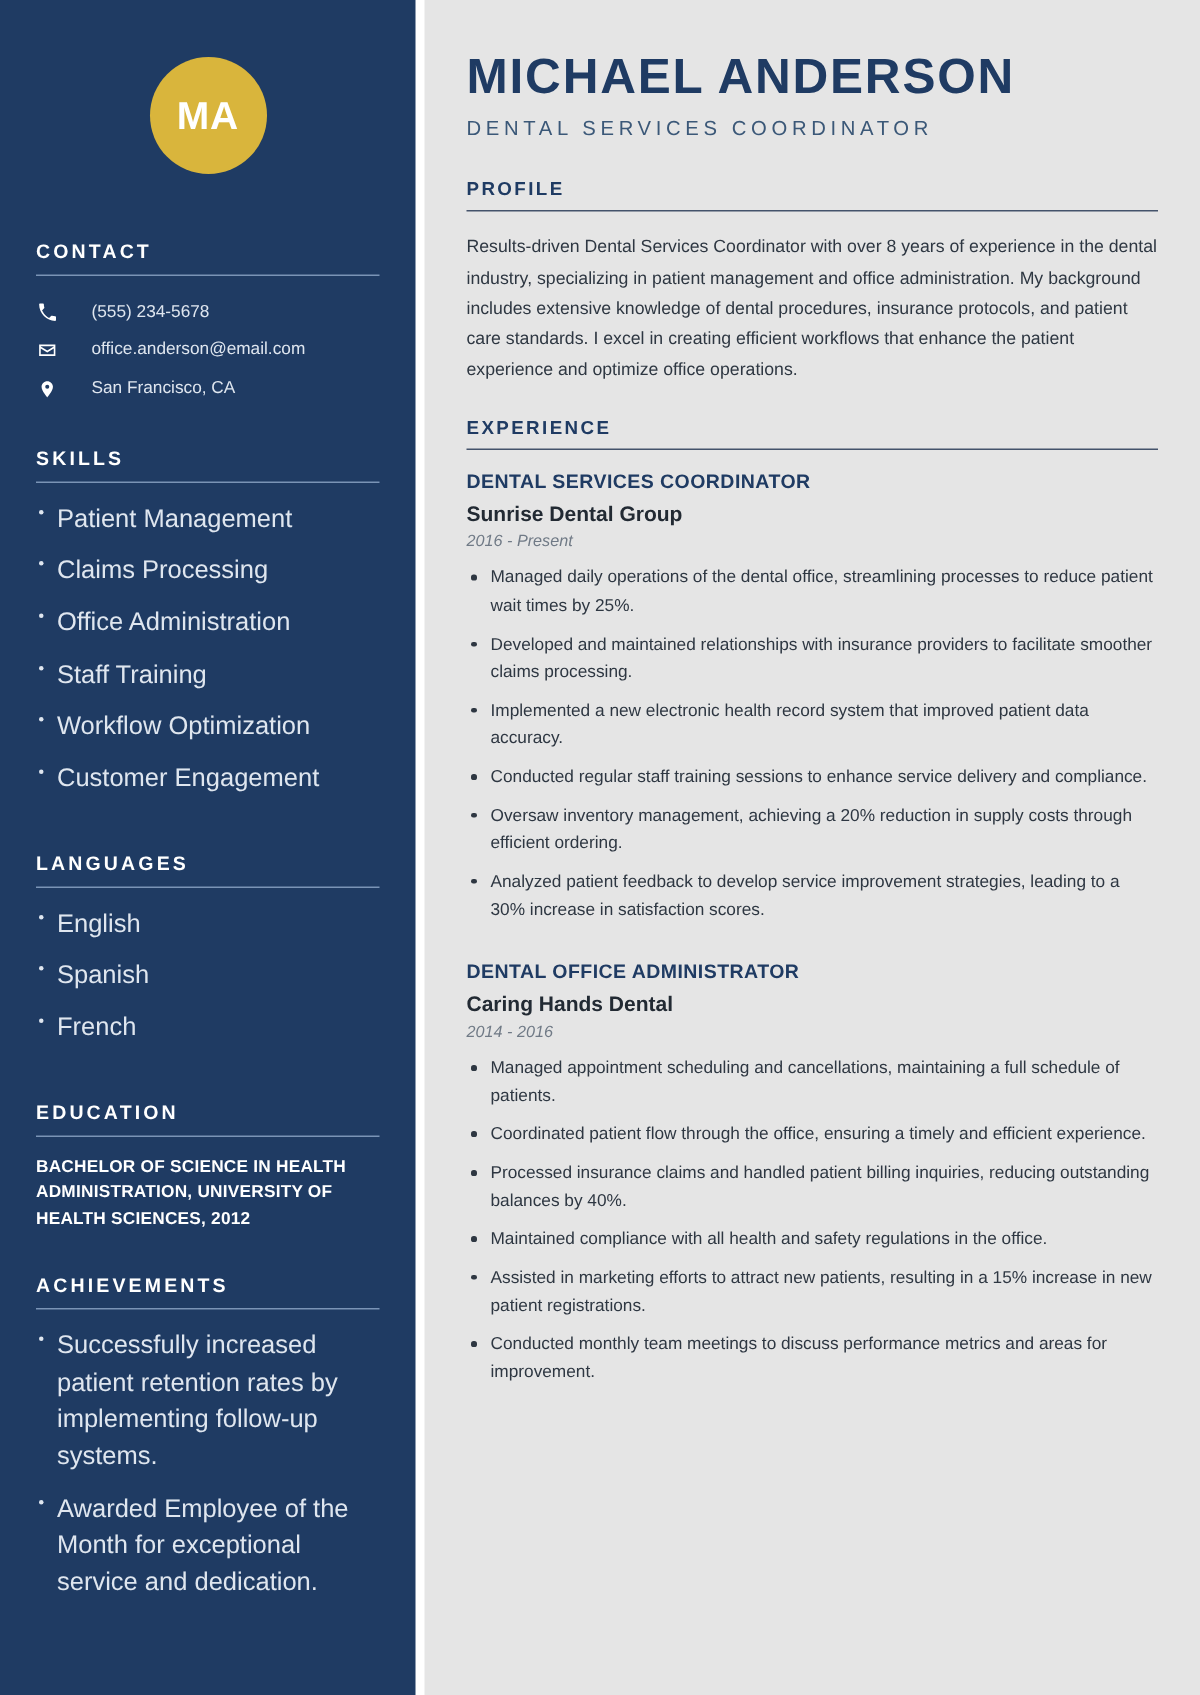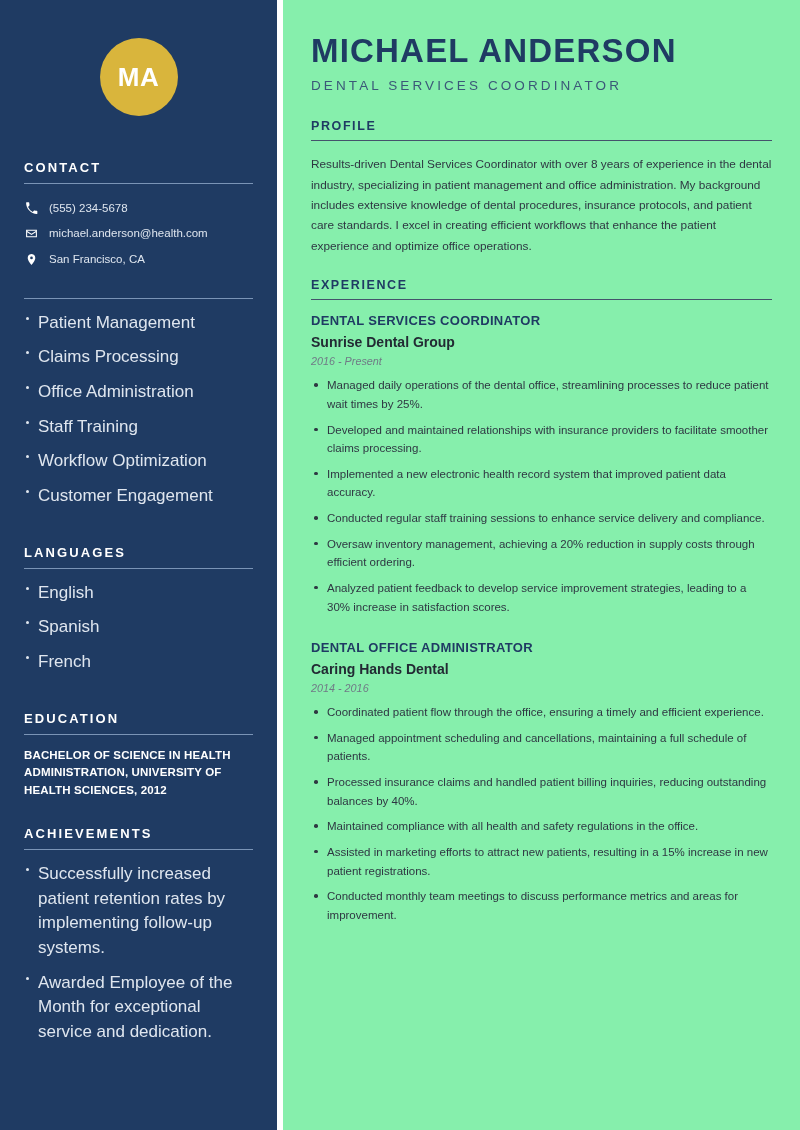--- a/index.html
+++ b/index.html
@@ -73,21 +73,21 @@
     opacity: 0.85;
   }
 
   .contact-list {
     list-style: none;
   }
 
   .contact-item {
     display: flex;
     align-items: center;
-    gap: 11px;
+    gap: 23px;
     font-size: 11.5px;
     color: #dfe6ef;
     padding: 4px 0;
     line-height: 1.5;
   }
 
   .contact-icon {
     width: 14px;
     height: 14px;
     flex: 0 0 14px;
@@ -132,21 +132,21 @@
   
   .divider {
     width: 6px;
     flex: 0 0 6px;
     background: #ffffff;
   }
 
   
   .main {
     flex: 1 1 auto;
-    background: #86efac;
+    background: #e5e5e5;
     padding: 32px 28px 0 28px;
   }
 
   .name {
     font-size: 33px;
     font-weight: bold;
     color: #1f3b63;
     letter-spacing: 1.2px;
     line-height: 1.15;
   }
@@ -248,34 +248,35 @@
               </svg>
           </span>
           <span>(555) 234-5678</span>
         </li>
         <li class="contact-item">
           <span class="contact-icon">
             <svg width="13" height="13" viewBox="0 0 24 24" fill="currentColor">
                 <path d="M2 5h20v14H2V5zm2 2v.4l8 5 8-5V7H4zm16 10v-7.2l-8 5-8-5V17h16z"></path>
               </svg>
           </span>
-          <span>michael.anderson@health.com</span>
+          <span>office.anderson@email.com</span>
         </li>
         <li class="contact-item">
           <span class="contact-icon">
             <svg width="13" height="13" viewBox="0 0 24 24" fill="currentColor">
                 <path d="M12 2C8.1 2 5 5.1 5 9c0 5.2 7 13 7 13s7-7.8 7-13c0-3.9-3.1-7-7-7zm0 9.5A2.5 2.5 0 1 1 12 6.5a2.5 2.5 0 0 1 0 5z"></path>
               </svg>
           </span>
           <span>San Francisco, CA</span>
         </li>
       </ul>
     </section>
 
     <section class="side-section">
+      <div class="side-heading">SKILLS</div>
       <div class="side-rule"></div>
       <ul class="side-list">
         <li>Patient Management</li>
         <li>Claims Processing</li>
         <li>Office Administration</li>
         <li>Staff Training</li>
         <li>Workflow Optimization</li>
         <li>Customer Engagement</li>
       </ul>
     </section>
@@ -336,22 +337,22 @@
           <li>Oversaw inventory management, achieving a 20% reduction in supply costs through efficient ordering.</li>
           <li>Analyzed patient feedback to develop service improvement strategies, leading to a 30% increase in satisfaction scores.</li>
         </ul>
       </div>
 
       <div class="job">
         <div class="job-title">DENTAL OFFICE ADMINISTRATOR</div>
         <div class="job-company">Caring Hands Dental</div>
         <div class="job-dates">2014 - 2016</div>
         <ul class="job-bullets">
+          <li>Managed appointment scheduling and cancellations, maintaining a full schedule of patients.</li>
           <li>Coordinated patient flow through the office, ensuring a timely and efficient experience.</li>
-          <li>Managed appointment scheduling and cancellations, maintaining a full schedule of patients.</li>
           <li>Processed insurance claims and handled patient billing inquiries, reducing outstanding balances by 40%.</li>
           <li>Maintained compliance with all health and safety regulations in the office.</li>
           <li>Assisted in marketing efforts to attract new patients, resulting in a 15% increase in new patient registrations.</li>
           <li>Conducted monthly team meetings to discuss performance metrics and areas for improvement.</li>
         </ul>
       </div>
 
     </section>
 
   </main>

